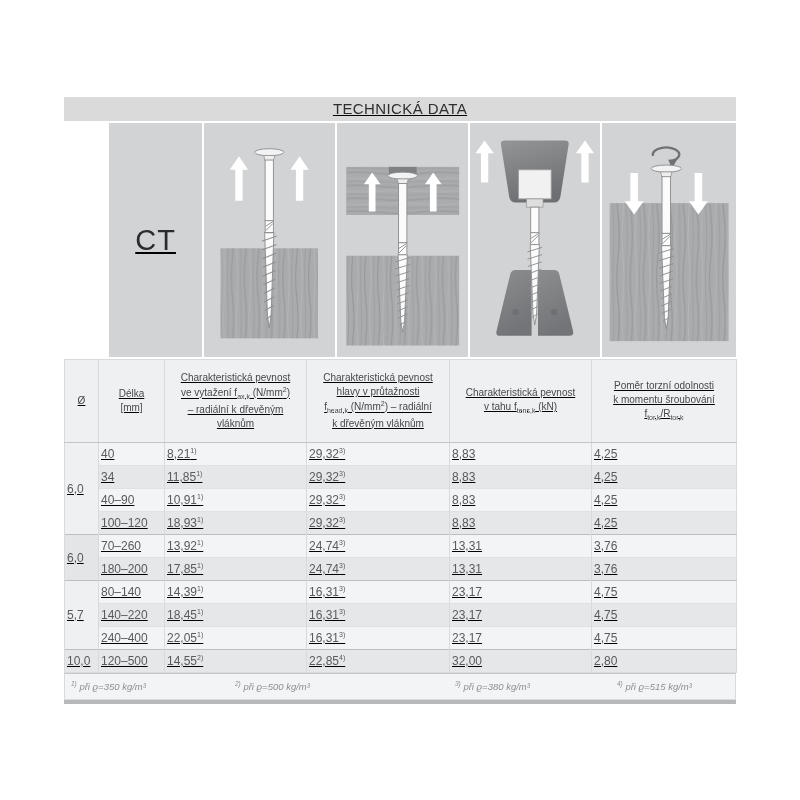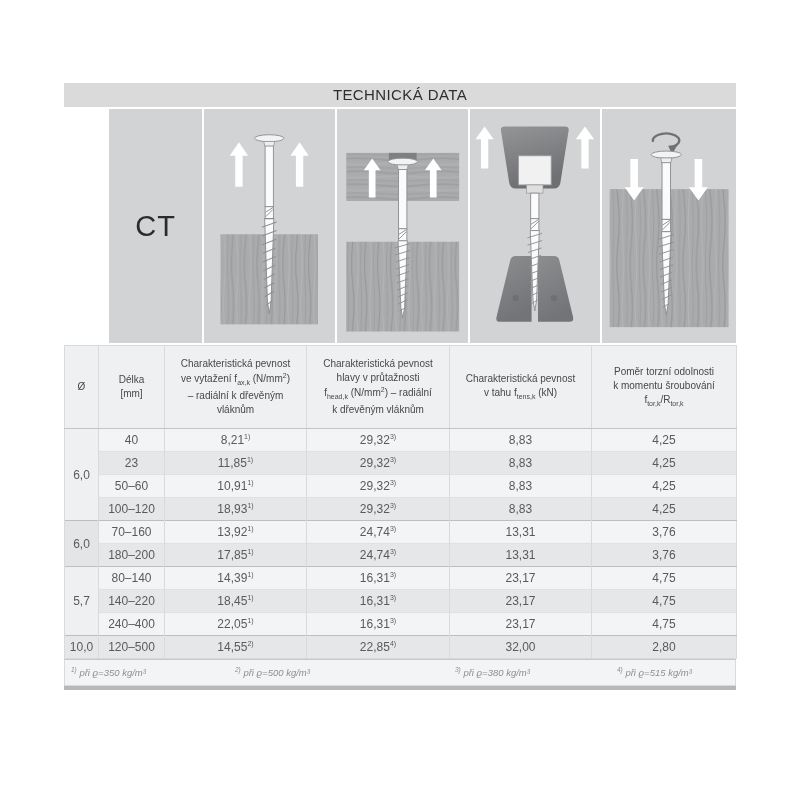--- a/index.html
+++ b/index.html
@@ -1,36 +1,36 @@
 <!DOCTYPE html>
 <html><head>
 <meta charset="utf-8">
 <style>
   html,body{margin:0;padding:0;background:#ffffff;font-family:"Liberation Sans",sans-serif;}
   #page{position:relative;width:800px;height:800px;background:#ffffff;overflow:hidden;}
-  #sheet{position:absolute;left:64px;top:83px;width:672px;}
+  #sheet{position:absolute;left:64px;top:97px;width:672px;text-decoration:underline;}
 
   .titlebar{height:24px;background:#dadada;text-align:center;line-height:24px;
             font-size:15px;letter-spacing:.4px;color:#2e2e30;}
 
   .panels{display:flex;gap:2px;margin-top:2px;height:234px;background:#ffffff;padding-left:45px;}
   .panel{background:#d2d3d5;position:relative;overflow:hidden;}
   .panel.ct{width:100px;display:flex;align-items:center;justify-content:center;
             font-size:29px;color:#2b2b2d;letter-spacing:1px;}
   .p1{width:140px}.p2{width:141px}.p3{width:139px}.p4{width:144px}
   .panel svg{display:block;width:100%;height:234px;}
 
   table{border-collapse:collapse;width:672px;table-layout:fixed;margin-top:2px;
         background:#f3f4f6;border:1px solid #d9dadc;}
   col.c1{width:34px}col.c2{width:66px}col.c3{width:142px}col.c4{width:143px}
   col.c5{width:142px}col.c6{width:145px}
   th{background:#eef0f2;border-bottom:1px solid #c3c4c6;border-left:1px solid #d9dadc;
      font-weight:normal;font-size:10px;line-height:1.42;color:#47484b;
      height:83px;box-sizing:border-box;padding:4px 2px;vertical-align:middle;text-align:center;}
-  td{font-size:12px;color:#595a5d;text-align:center;height:23px;box-sizing:border-box;
+  td{font-size:12px;color:#595a5d;height:23px;box-sizing:border-box;
      border-left:1px solid #d9dadc;border-top:1px solid #e0e1e3;padding:0 2px;}
   tr.alt td{background:#e6e7e9;}
   tr.grp td{border-top:1px solid #bdbec0;}
   td.dia-light{background:#eff0f2;}
   td.dia-dark{background:#e4e5e7;}
   th sub,th sup{font-size:7px;}
   td sup{font-size:7px;vertical-align:super;line-height:0;}
 
   .fnrow{height:27px;background:#f3f4f6;border:1px solid #d9dadc;border-top:1px solid #c6c7c9;
          position:relative;font-style:italic;font-size:9.5px;color:#8d8e90;box-sizing:border-box;}
@@ -187,43 +187,43 @@
       <tbody>
         <tr>
           <td class="dia-light" rowspan="4">6,0</td>
           <td>40</td>
           <td>8,21<sup>1)</sup></td>
           <td>29,32<sup>3)</sup></td>
           <td>8,83</td>
           <td>4,25</td>
         </tr>
         <tr class="alt">
-          <td>23</td>
+          <td>34</td>
           <td>11,85<sup>1)</sup></td>
           <td>29,32<sup>3)</sup></td>
           <td>8,83</td>
           <td>4,25</td>
         </tr>
         <tr>
-          <td>50–60</td>
+          <td>40–90</td>
           <td>10,91<sup>1)</sup></td>
           <td>29,32<sup>3)</sup></td>
           <td>8,83</td>
           <td>4,25</td>
         </tr>
         <tr class="alt">
           <td>100–120</td>
           <td>18,93<sup>1)</sup></td>
           <td>29,32<sup>3)</sup></td>
           <td>8,83</td>
           <td>4,25</td>
         </tr>
         <tr class="grp">
           <td class="dia-dark" rowspan="2">6,0</td>
-          <td>70–160</td>
+          <td>70–260</td>
           <td>13,92<sup>1)</sup></td>
           <td>24,74<sup>3)</sup></td>
           <td>13,31</td>
           <td>3,76</td>
         </tr>
         <tr class="alt">
           <td>180–200</td>
           <td>17,85<sup>1)</sup></td>
           <td>24,74<sup>3)</sup></td>
           <td>13,31</td>

